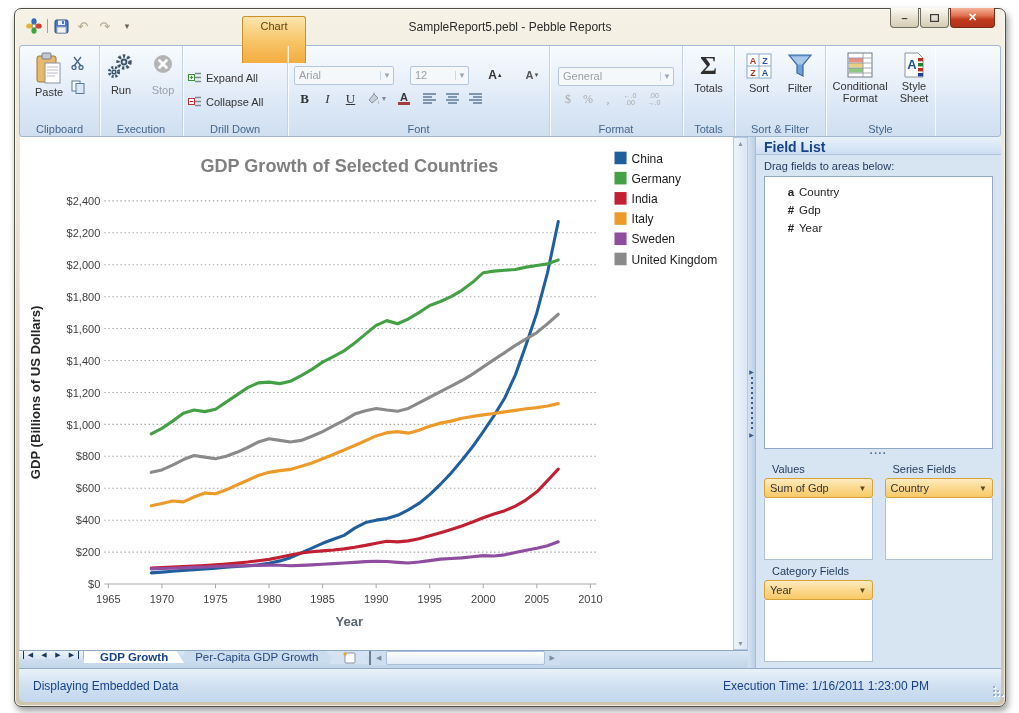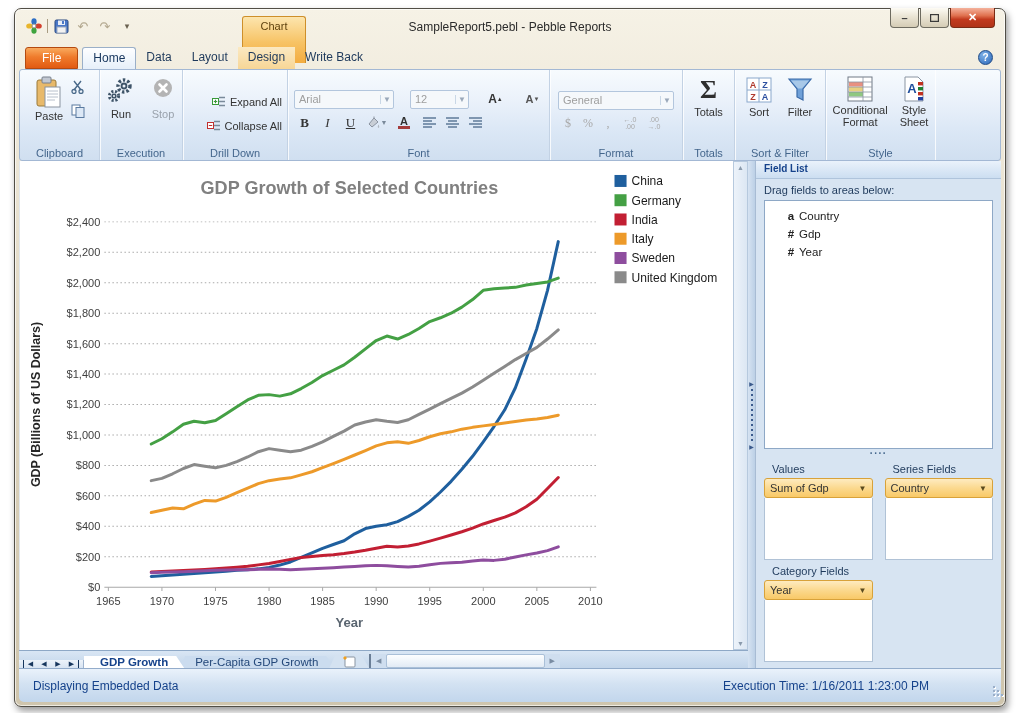--- a/index.html
+++ b/index.html
@@ -64,39 +64,39 @@
   .chart-canvas{flex:1;background:#FFFFFF;position:relative;border-left:1px solid #E0E6EC;}
   .chart-canvas svg{position:absolute;inset:0;width:100%;height:100%;font-family:"Liberation Sans",sans-serif;}
   .vscroll{width:15px;background:linear-gradient(90deg,#EDF3FA,#DCE7F3);border:1px solid #B6C9DE;display:flex;flex-direction:column;
     align-items:center;justify-content:space-between;padding:2px 0;font-size:7px;color:#8A9AAC;}
   .splitter{width:7px;background:linear-gradient(90deg,#D6E3F2,#BCD0E6);display:flex;flex-direction:column;align-items:center;justify-content:center;gap:2px;color:#3A5A8C;font-size:6px;}
   .split-dots{width:2px;height:52px;background-image:repeating-linear-gradient(#3A5A8C 0 2px,transparent 2px 5px);}
 
   
   .panel{flex:0 0 246px;background:#D7E4F2;border-left:1px solid #A8BCD4;display:flex;flex-direction:column;padding:0 8px 6px;}
   .panel-header{margin:0 -8px;height:18px;background:linear-gradient(#EAF2FB,#CCDEF1);border-bottom:1px solid #AFC4DC;
-    font-size:10px;font-weight:bold;color:#15428B;padding:2px 0 0 8px;}
+    font-size:14px;font-weight:bold;color:#15428B;padding:2px 0 0 8px;}
   .panel-hint{font-size:11px;color:#1E395B;margin:5px 0 4px;}
   .fl-box{flex:1;background:#FFF;border:1px solid #8EA8C6;padding:6px 4px;overflow:hidden;min-height:120px;}
   .fl-item{display:flex;align-items:center;height:18px;font-size:11.5px;color:#222;}
   .fl-type{width:16px;text-align:center;font-weight:bold;margin-left:14px;}
   .drag-dots{text-align:center;color:#44668C;font-weight:bold;letter-spacing:1px;font-size:10px;line-height:9px;}
   .area-grid{display:flex;gap:12px;margin-top:2px;}
   .area-col{flex:1;display:flex;flex-direction:column;}
   .area-label{font-size:11px;color:#1E395B;margin:3px 8px 3px;}
   .pill{height:20px;background:linear-gradient(#FEEBC0,#FBD98F 50%,#F9C967);border:1px solid #D8A23A;border-radius:3px;
     display:flex;align-items:center;font-size:11px;color:#333;padding:0 5px;}
   .pill .arrow{margin-left:auto;font-size:8px;color:#5A4A1E;}
   .area-box{height:62px;background:#FFF;border:1px solid #B0C2D6;border-top:none;margin-top:0px;}
   .update-row{margin-top:8px;}
   .update-btn{width:72px;height:22px;background:linear-gradient(#FCFCFC,#E8E8E8 55%,#DDDDDD);border:1px solid #707070;
     border-radius:3px;font-size:11.5px;color:#222;display:flex;align-items:center;justify-content:center;}
 
   
-  .tabstrip{height:18px;background:linear-gradient(#D9E6F4,#C2D5EA);border-top:1px solid #8EA8C6;display:flex;align-items:flex-end;}
+  .tabstrip{height:18px;background:linear-gradient(#D9E6F4,#C2D5EA);border-top:1px solid #8EA8C6;display:flex;align-items:flex-start;}
   .navbox{display:flex;align-items:center;background:linear-gradient(#EDF3FA,#D8E4F2);border-right:1px solid #9FB4CE;padding:0 2px;}
   .navbtn{width:14px;text-align:center;font-size:7px;color:#17365D;}
   .stab{position:relative;display:flex;align-items:center;padding:0 16px;font-size:11.5px;color:#24487A;
     clip-path:polygon(6px 0,calc(100% - 8px) 0,100% 100%,0 100%);margin-left:-5px;background:#CBDCEF;}
   .stab-active{background:#FFFFFF;font-weight:bold;color:#15428B;z-index:2;clip-path:polygon(0 0,calc(100% - 8px) 0,100% 100%,0 100%);margin-left:0;}
   .stab-new{width:40px;display:flex;align-items:center;justify-content:center;background:#D4E2F1;
     clip-path:polygon(6px 0,calc(100% - 8px) 0,100% 100%,0 100%);margin-left:-5px;}
   .hscroll{flex:1;display:flex;align-items:center;border-left:2px solid #6A7E96;background:#CFDEEF;max-width:300px;}
   .hs-btn{width:15px;text-align:center;font-size:7px;color:#7A8CA2;}
   .hs-thumb{flex:1;height:14px;background:linear-gradient(#FDFEFF,#E2EBF5);border:1px solid #AAC0D8;border-radius:2px;}
@@ -156,31 +156,20 @@
         <svg width="9" height="8" viewBox="0 0 9 8">
               <rect x="0.5" y="0.5" width="8" height="7" fill="none" stroke="#3A3A3A" stroke-width="1.4"></rect>
             </svg>
       </div>
       <div class="cap-btn cap-close">
             <span>✕</span>
           </div>
     </div>
   </div>
 
-  <div class="tabrow">
-    <div class="rtab rtab-file">File</div>
-    <div class="rtab rtab-active">Home</div>
-    <div class="rtab">Data</div>
-    <div class="rtab">Layout</div>
-    <div class="rtab" style="background:linear-gradient(#FBE9C2,#F7D696);border-radius:0;">Design</div>
-    <div class="rtab">Write Back</div>
-    <div class="help-btn">
-          <span>?</span>
-        </div>
-  </div>
 
   <div class="ribbon">
 
     <div class="rgroup" style="flex-basis:80px">
       <div class="rbody">
         <div class="bigbtn">
           <svg width="27" height="32" viewBox="0 0 27 32">
             <rect x="2" y="4" width="19" height="26" rx="2" fill="#E8B96A" stroke="#9A7A3A"></rect>
             <rect x="7" y="1" width="9" height="6" rx="1" fill="#C2C8D2" stroke="#78808C"></rect>
             <rect x="10" y="11" width="15" height="20" fill="#FFF" stroke="#8A93A0"></rect>
@@ -225,21 +214,21 @@
             <circle cx="13" cy="12" r="9" fill="#B4B4B4"></circle>
             <path d="M9.5 8.5 L16.5 15.5 M16.5 8.5 L9.5 15.5" stroke="#FFF" stroke-width="2.6" stroke-linecap="round"></path>
           </svg>
           <span class="dim">Stop</span>
         </div>
       </div>
       <div class="rgroup-label">Execution</div>
     </div>
 
     <div class="rgroup" style="flex-basis:105px">
-      <div class="rbody" style="flex-direction:column;gap:7px;padding-top:8px;align-items:flex-end;">
+      <div class="rbody" style="flex-direction:column;gap:7px;padding-top:8px;">
         <div class="smallbtn">
           <svg width="14" height="13" viewBox="0 0 14 13">
             <path d="M7 2.5h6M7 6.5h6M7 10.5h6" stroke="#7A8A9A" stroke-width="1.3"></path>
             <rect x="0.5" y="3.5" width="6" height="6" fill="#FFF" stroke="#3A9A3A"></rect>
             <path d="M1.8 6.5h3.4M3.5 4.8v3.4" stroke="#3A9A3A" stroke-width="1.2"></path>
           </svg>
           <span>Expand All</span>
         </div>
         <div class="smallbtn">
           <svg width="14" height="13" viewBox="0 0 14 13">

